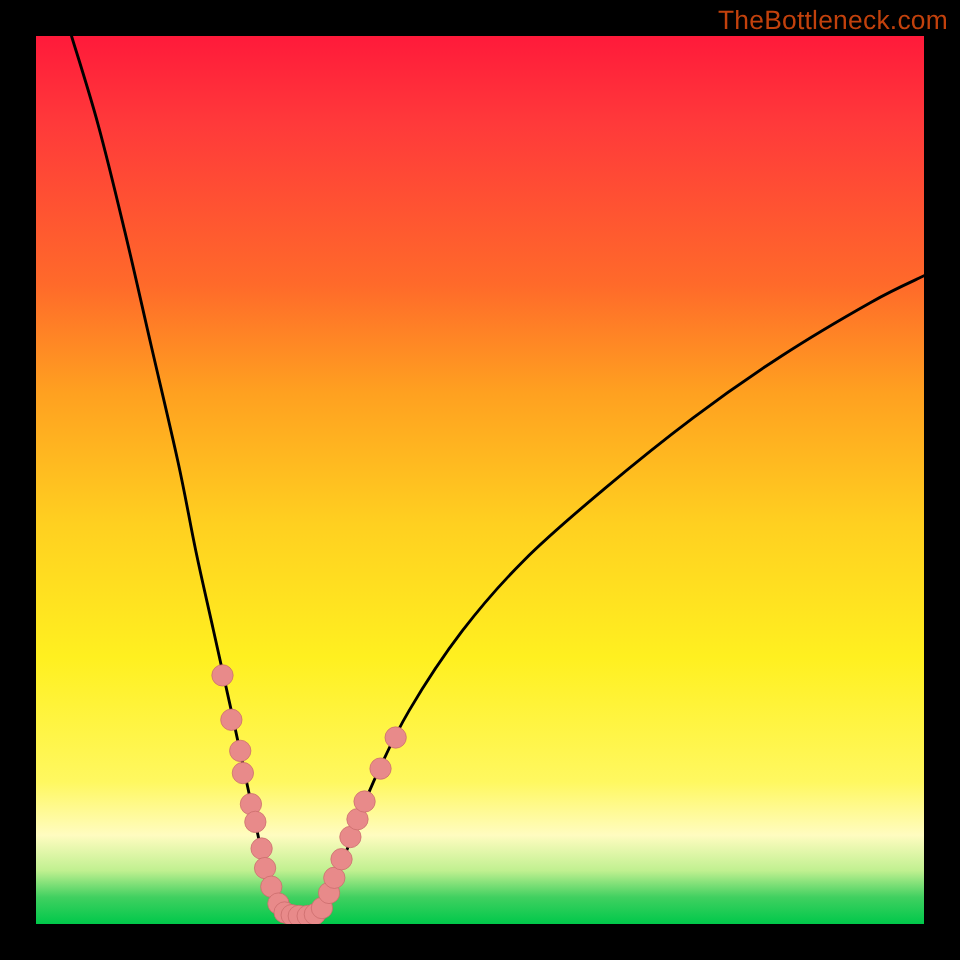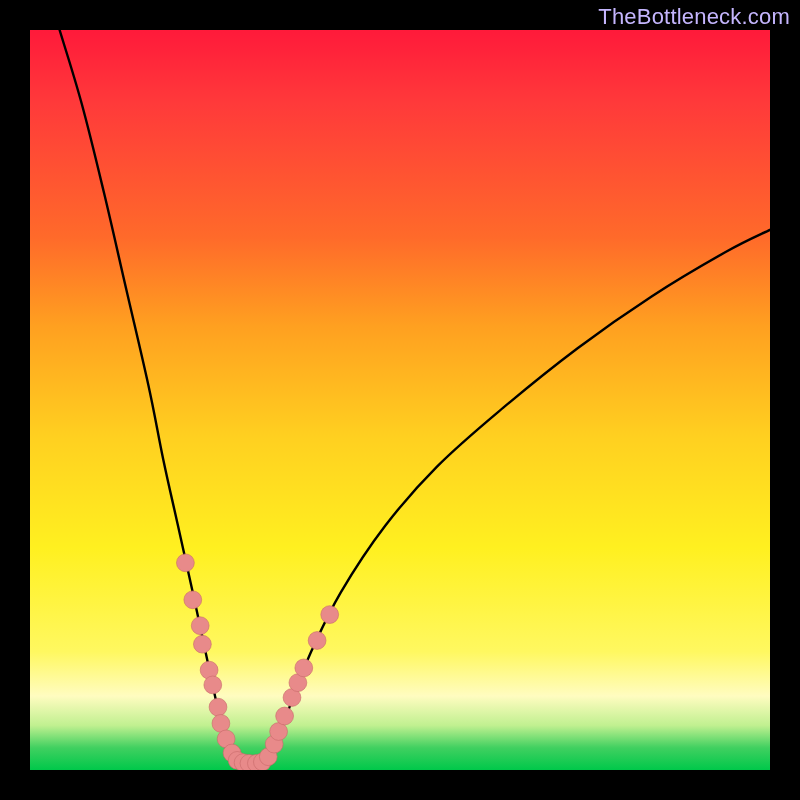--- a/index.html
+++ b/index.html
@@ -32,21 +32,21 @@
       #fff860 84%,
       #fffcc0 90%,
       #c0f090 94%,
       #40d060 97%,
       #00c84a 100%);
   }
   .watermark {
     position: absolute;
     top: 4px;
     right: 10px;
-    color: #c4b5fd;
+    color: #c2410c;
     font-family: Arial, Helvetica, sans-serif;
     font-size: 22px;
     letter-spacing: 0.2px;
     user-select: none;
   }
   svg {
     position: absolute;
     inset: 0;
   }
 </style>

